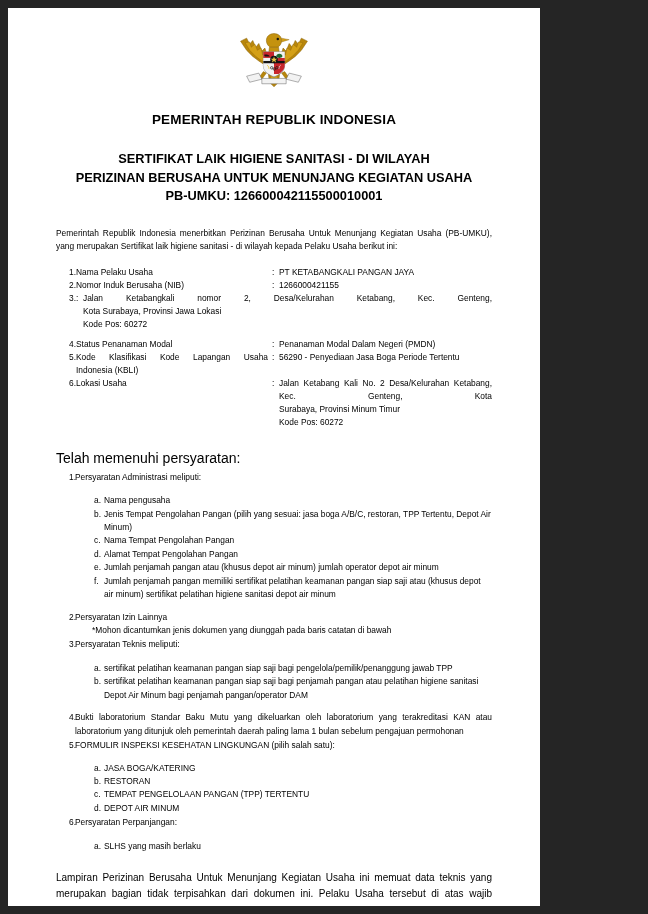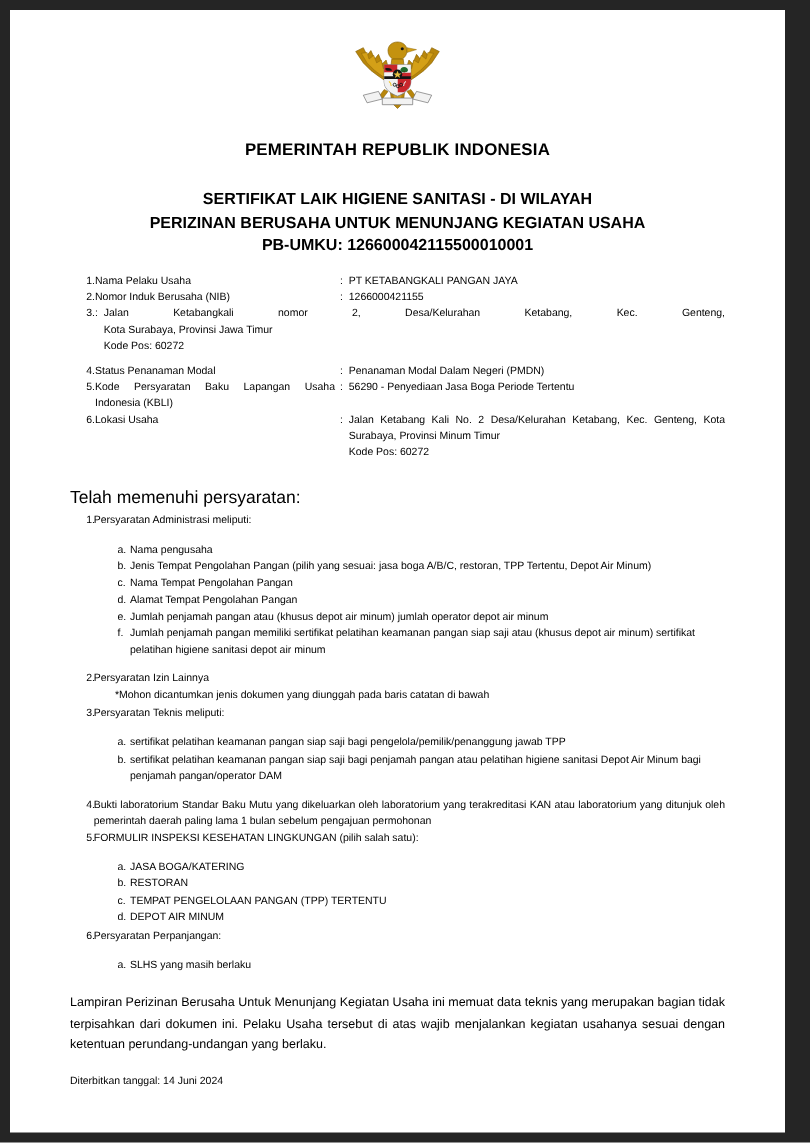--- a/index.html
+++ b/index.html
@@ -21,21 +21,21 @@
     position: relative;
     width: 648px;
     height: 914px;
     background: #252525;
     box-sizing: border-box;
     padding: 8px 8px 8px 8px;
   }
 
   .page {
     position: relative;
-    width: 620px;
+    width: 532px;
     height: 898px;
     background: #ffffff;
     box-sizing: border-box;
     overflow: hidden;
   }
 
   .page-inner {
     box-sizing: border-box;
     padding: 18px 48px 0 48px;
   }
@@ -259,20 +259,21 @@
 
       <div class="title-block">
         <div class="title-main">PEMERINTAH REPUBLIK INDONESIA</div>
         <div class="title-sub">
           <span class="ln">SERTIFIKAT LAIK HIGIENE SANITASI - DI WILAYAH</span>
           <span class="ln">PERIZINAN BERUSAHA UNTUK MENUNJANG KEGIATAN USAHA</span>
           <span class="ln">PB-UMKU: 126600042115500010001</span>
         </div>
       </div>
 
+      <p class="intro">Pemerintah Republik Indonesia menerbitkan Perizinan Berusaha Untuk Menunjang Kegiatan Usaha (PB-UMKU), yang merupakan Sertifikat laik higiene sanitasi - di wilayah kepada Pelaku Usaha berikut ini:</p>
 
       <div class="fields">
 
         <div class="field-row">
           <span class="f-num">1.</span>
           <span class="f-label">Nama Pelaku Usaha</span>
           <span class="f-colon">:</span>
           <span class="f-value">
             <span class="vline">PT KETABANGKALI PANGAN JAYA</span>
           </span>
@@ -285,38 +286,38 @@
           <span class="f-value">
             <span class="vline">1266000421155</span>
           </span>
         </div>
 
         <div class="field-row">
           <span class="f-num">3.</span>
           <span class="f-colon">:</span>
           <span class="f-value">
             <span class="vline justified">Jalan Ketabangkali nomor 2, Desa/Kelurahan Ketabang, Kec. Genteng,</span>
-            <span class="vline">Kota Surabaya, Provinsi Jawa Timur</span>
+            <span class="vline">Kota Surabaya, Provinsi Jawa Lokasi</span>
             <span class="vline">Kode Pos: 60272</span>
           </span>
         </div>
 
         <div class="field-row gap-before">
           <span class="f-num">4.</span>
           <span class="f-label">Status Penanaman Modal</span>
           <span class="f-colon">:</span>
           <span class="f-value">
             <span class="vline">Penanaman Modal Dalam Negeri (PMDN)</span>
           </span>
         </div>
 
         <div class="field-row">
           <span class="f-num">5.</span>
           <span class="f-label justify">
-            <span>Kode Persyaratan Baku Lapangan Usaha</span>
+            <span>Kode Klasifikasi Kode Lapangan Usaha</span>
             <span class="second-line">Indonesia (KBLI)</span>
           </span>
           <span class="f-colon">:</span>
           <span class="f-value">
             <span class="vline">56290 - Penyediaan Jasa Boga Periode Tertentu</span>
           </span>
         </div>
 
         <div class="field-row">
           <span class="f-num">6.</span>

